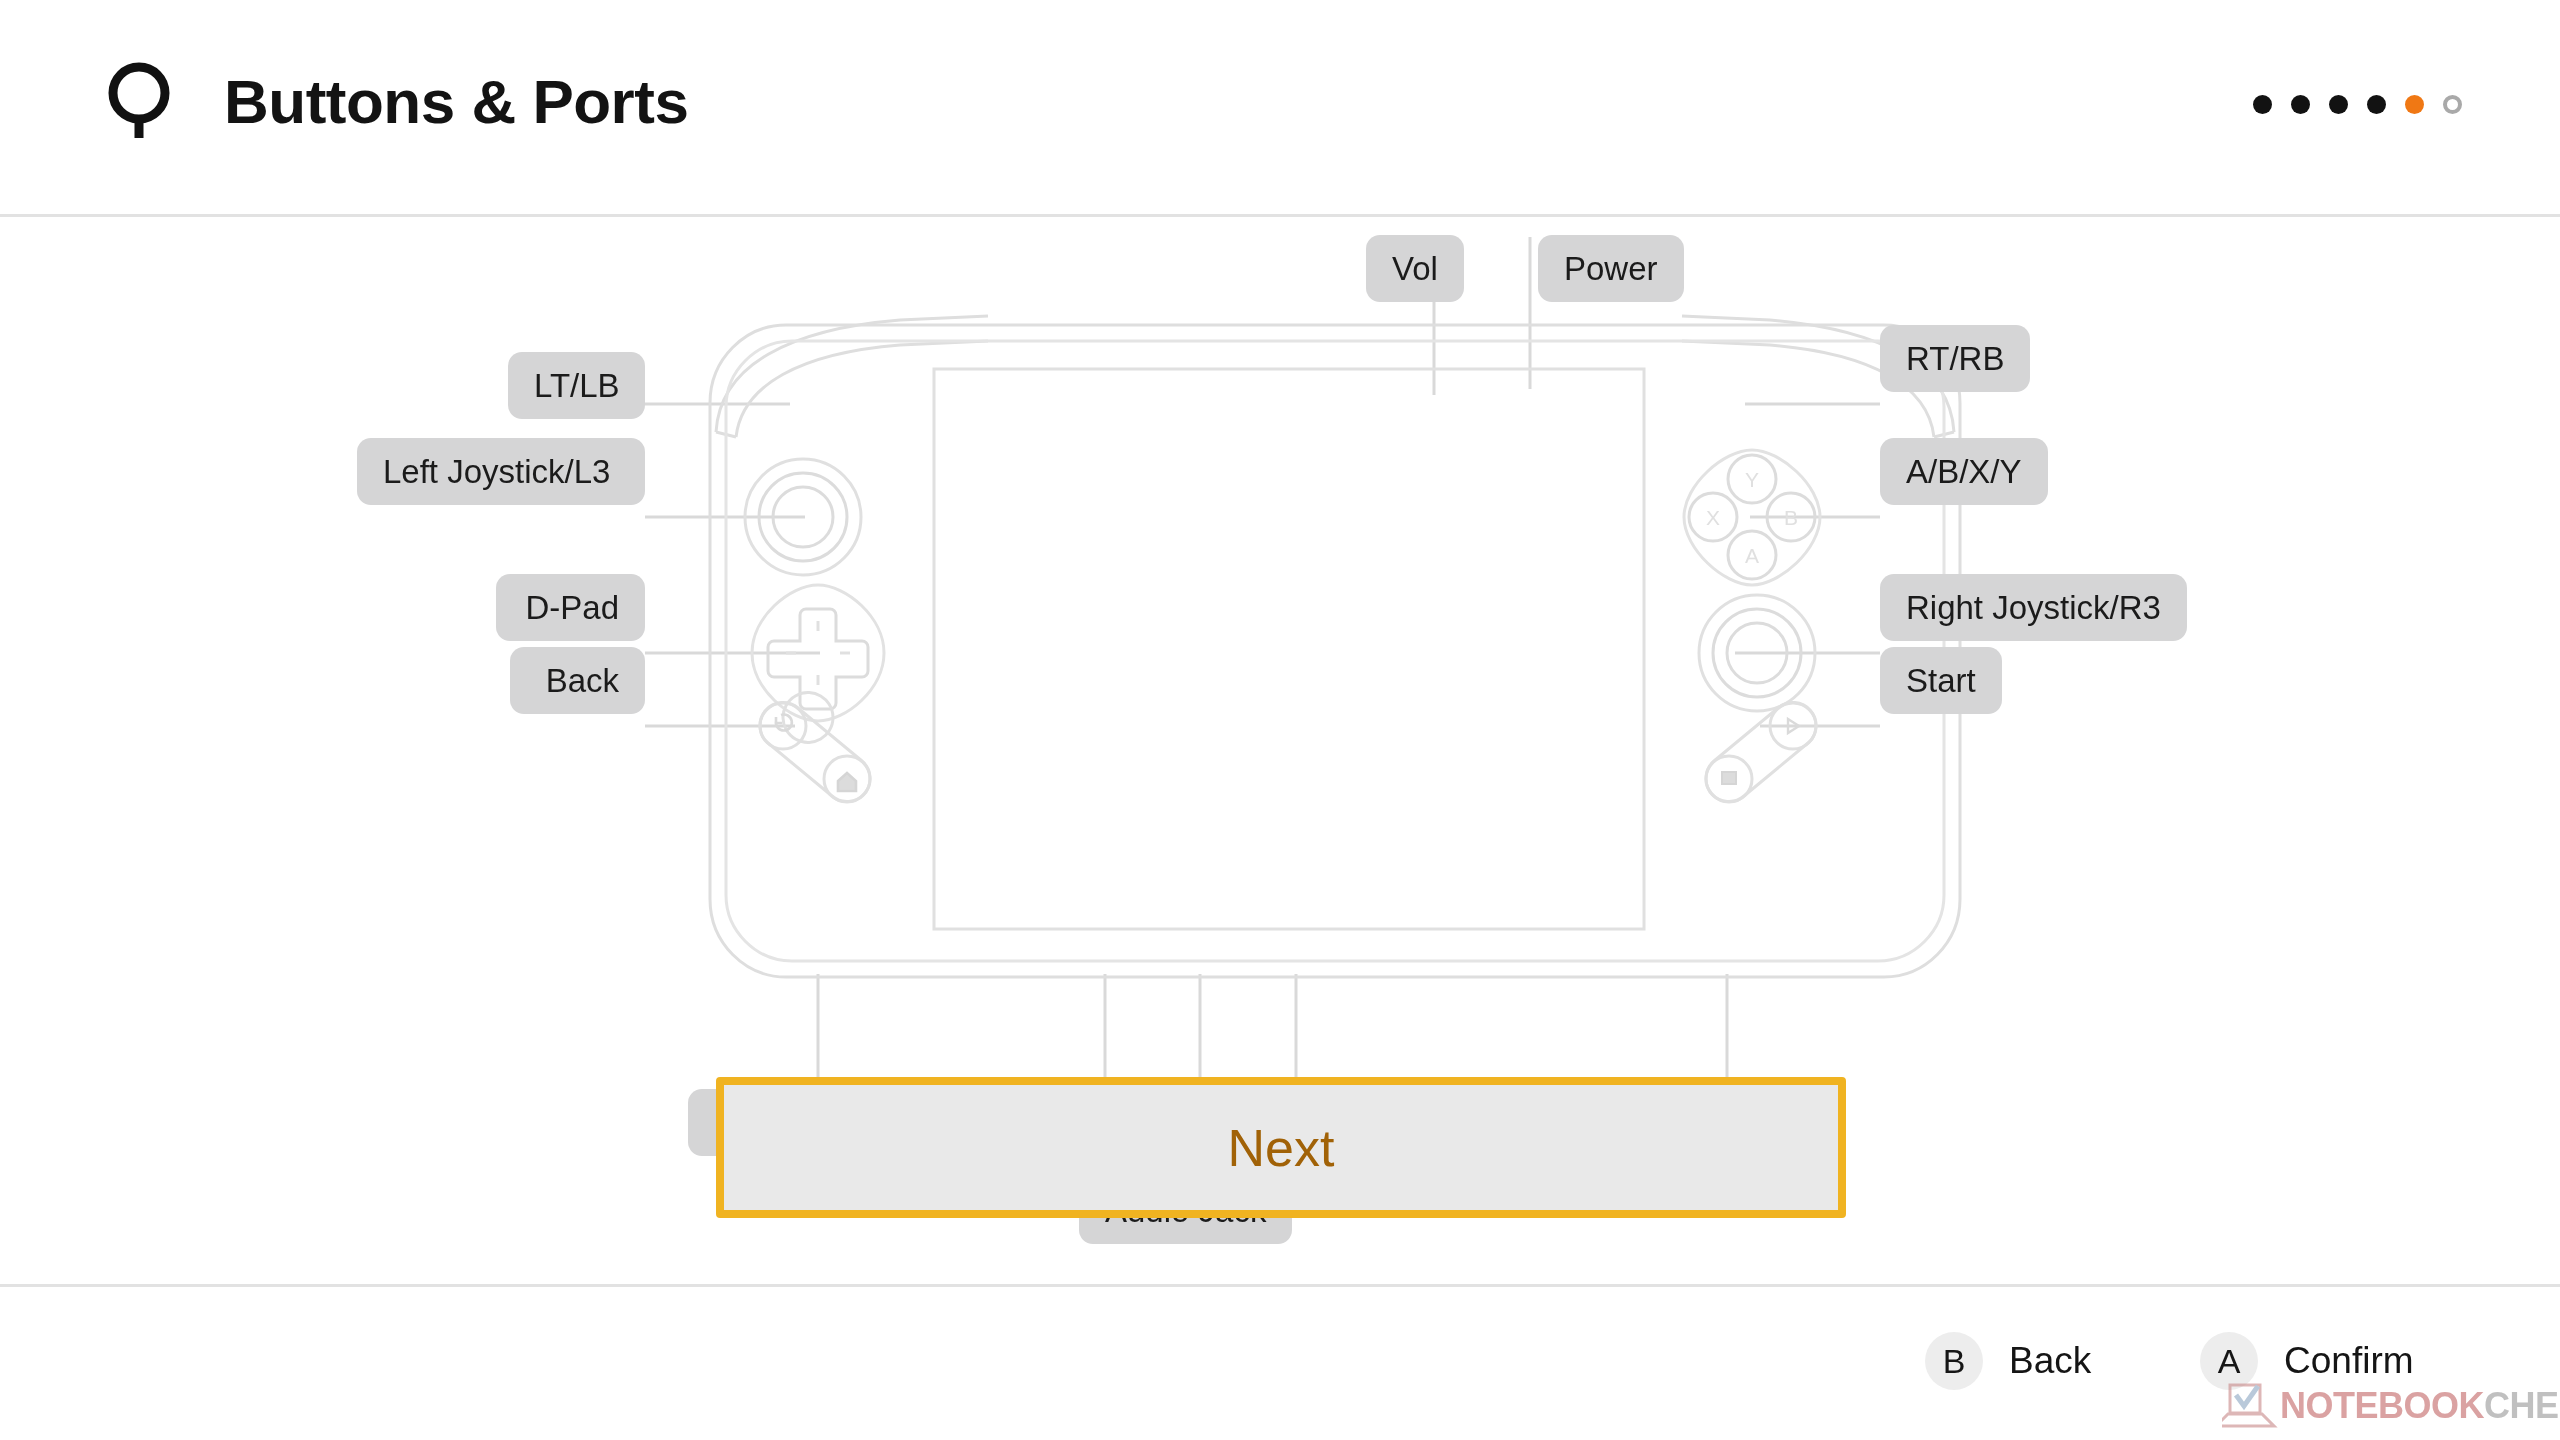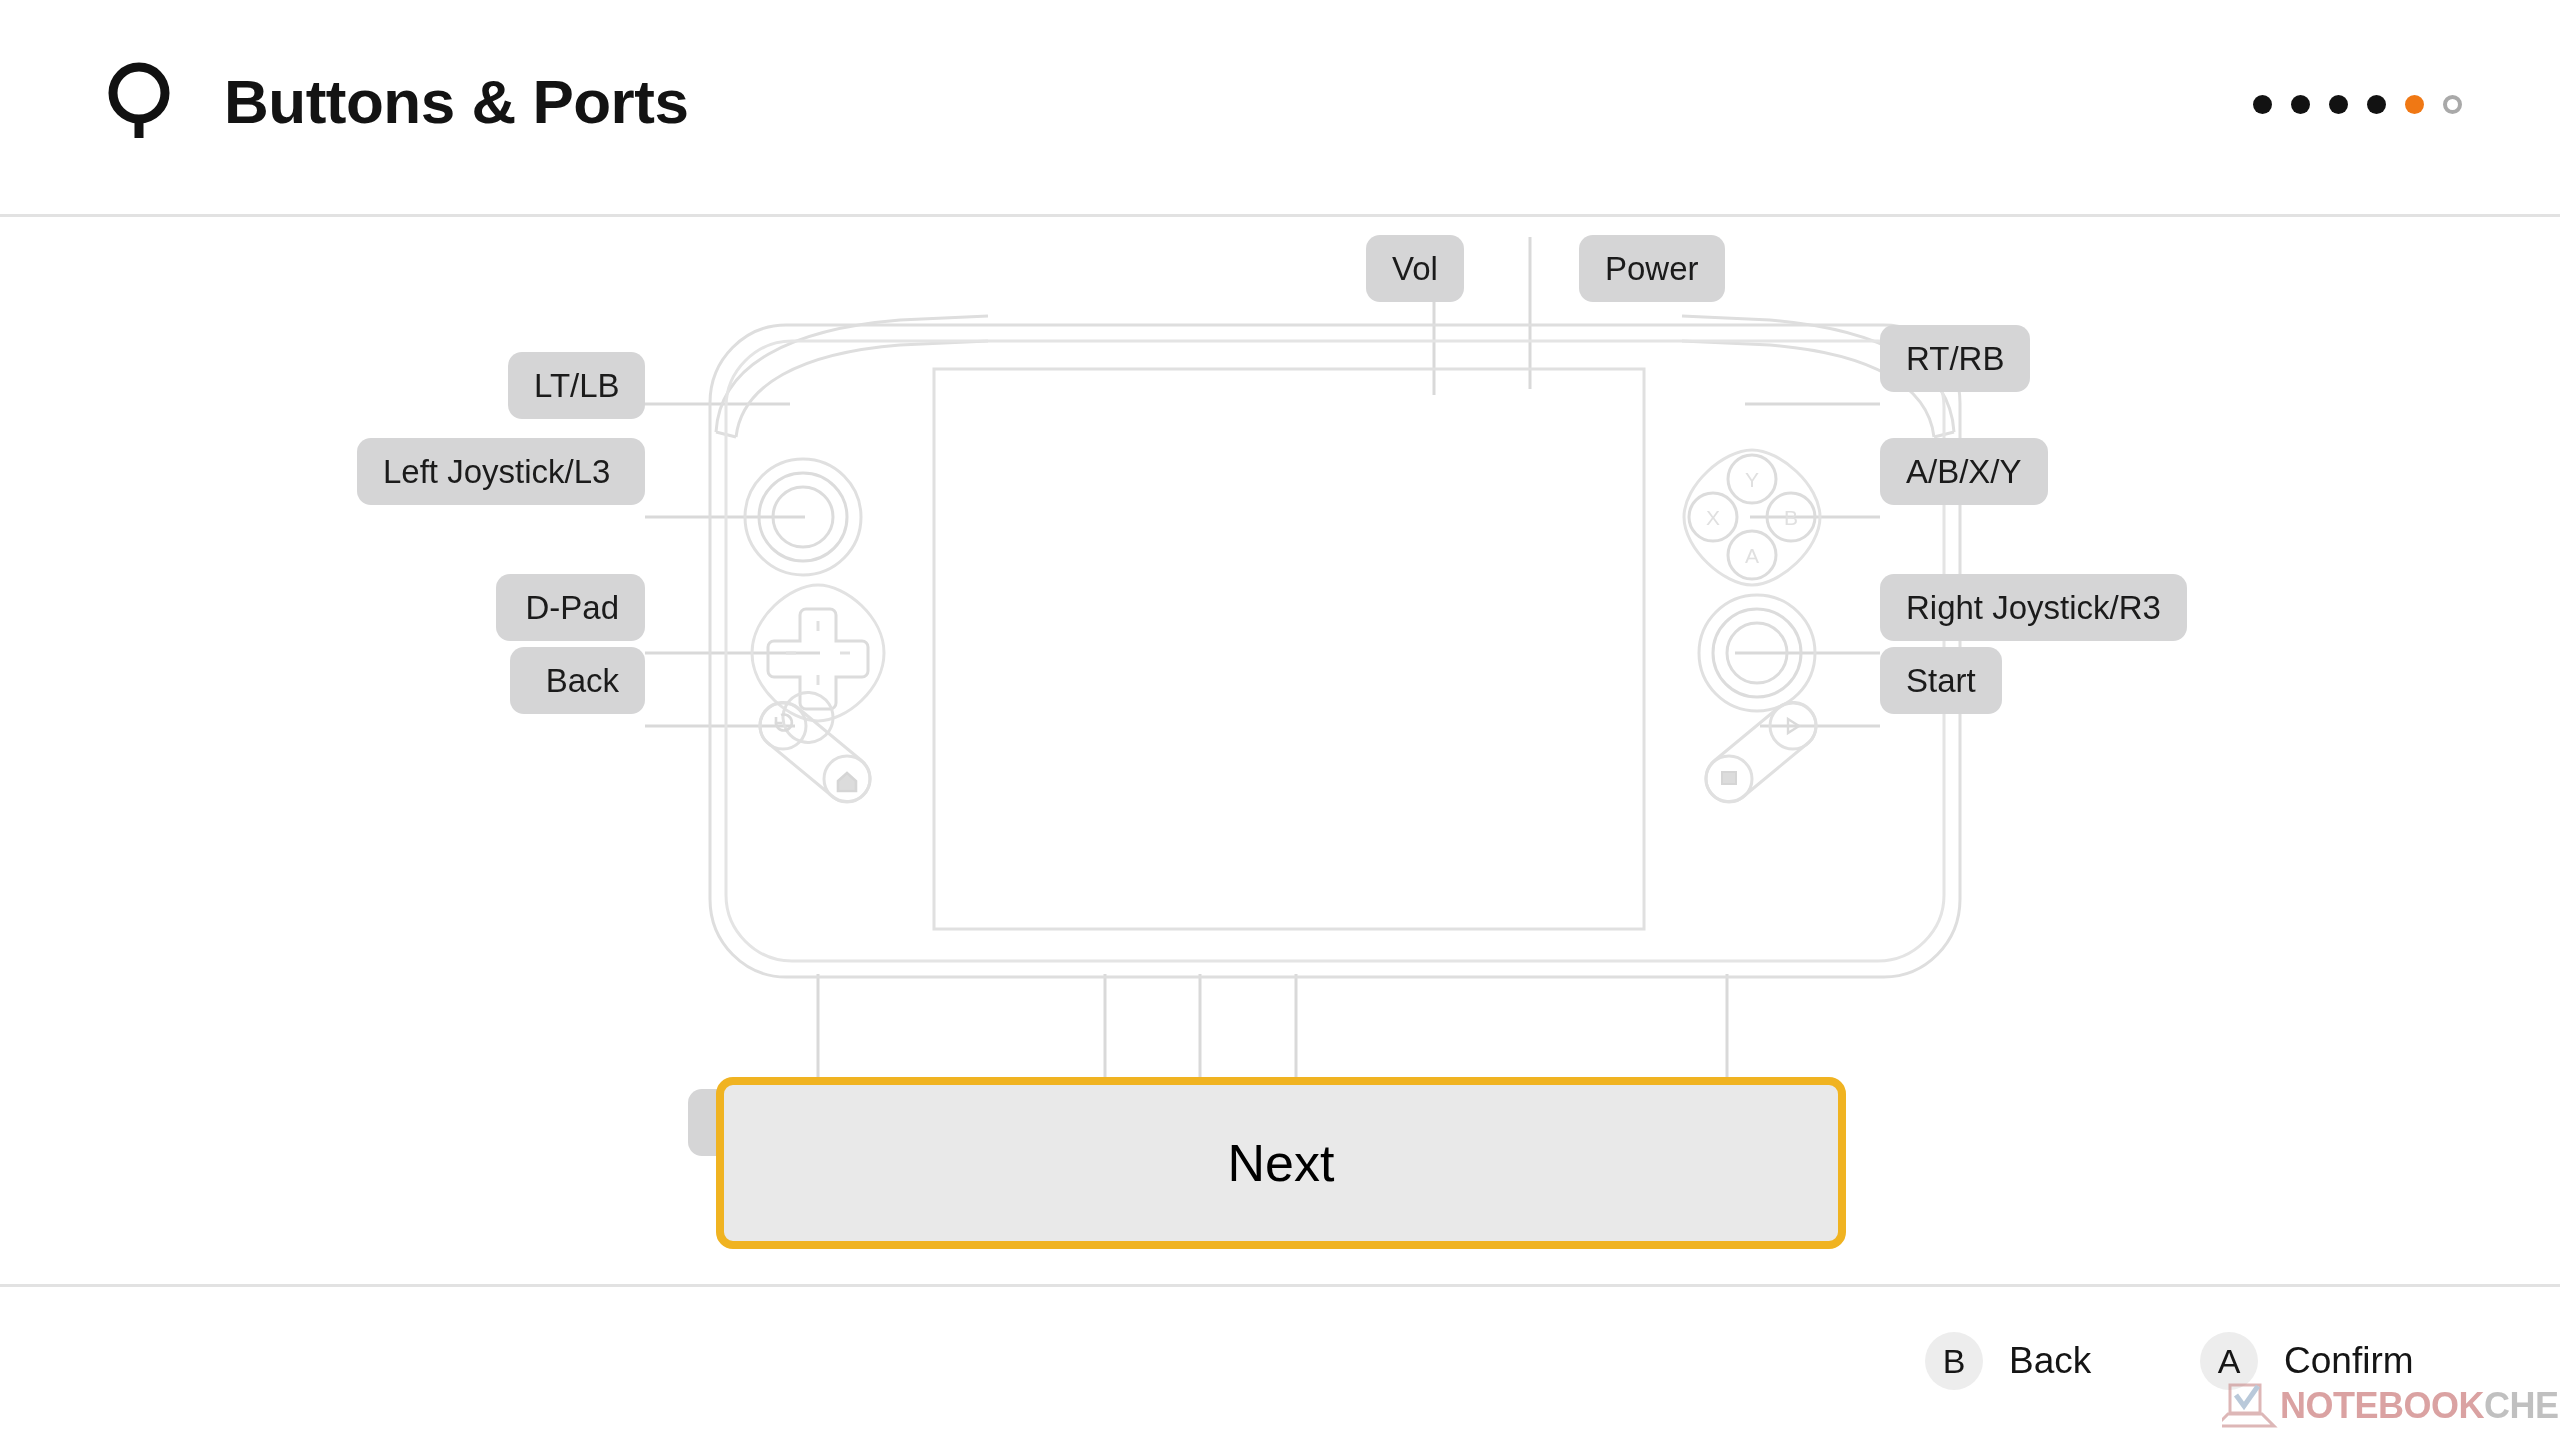--- a/index.html
+++ b/index.html
@@ -48,27 +48,27 @@
     color:#1b1b1b;
     font-size:33px;
     line-height:33px;
     padding:17px 26px;
     white-space:nowrap;
     box-sizing:border-box;
   }
   
   #next-button{
     position:absolute;left:716px;top:1077px;
-    width:1130px;height:172px;
+    width:1130px;height:141px;
     background:#e9e9e9;
     border:8px solid #F0B321;
-    border-radius:17px;
+    border-radius:4px;
     box-sizing:border-box;
     display:flex;align-items:center;justify-content:center;
-    font-size:52px;color:#000000;
+    font-size:52px;color:#a16207;
     cursor:pointer;
   }
   
   #footer-rule{
     position:absolute;left:0;top:1284px;width:2560px;height:3px;
     background:#e2e2e2;
   }
   .hint{
     position:absolute;display:flex;align-items:center;gap:26px;
   }
@@ -229,21 +229,21 @@
 
     <g fill="#e0e0e0" font-family="Liberation Sans, sans-serif" font-size="21" text-anchor="middle">
       <text x="1752" y="270">Y</text>
       <text x="1713" y="308">X</text>
       <text x="1791" y="308">B</text>
       <text x="1752" y="346">A</text>
     </g>
   </svg>
 
   <div class="chip" style="left:1366px;top:18px;">Vol</div>
-  <div class="chip" style="left:1579px;top:18px;">Power</div>
+  <div class="chip" style="left:1538px;top:18px;">Power</div>
 
   <div class="chip" style="left:508px;top:108px;width:137px;text-align:right;margin-top:27px;">LT/LB</div>
   <div class="chip" style="left:357px;top:221px;width:288px;text-align:left;">Left Joystick/L3</div>
   <div class="chip" style="left:496px;top:357px;width:149px;text-align:right;">D-Pad</div>
   <div class="chip" style="left:510px;top:430px;width:135px;text-align:right;">Back</div>
 
   <div class="chip" style="left:1880px;top:108px;">RT/RB</div>
   <div class="chip" style="left:1880px;top:221px;">A/B/X/Y</div>
   <div class="chip" style="left:1880px;top:357px;">Right Joystick/R3</div>
   <div class="chip" style="left:1880px;top:430px;">Start</div>

